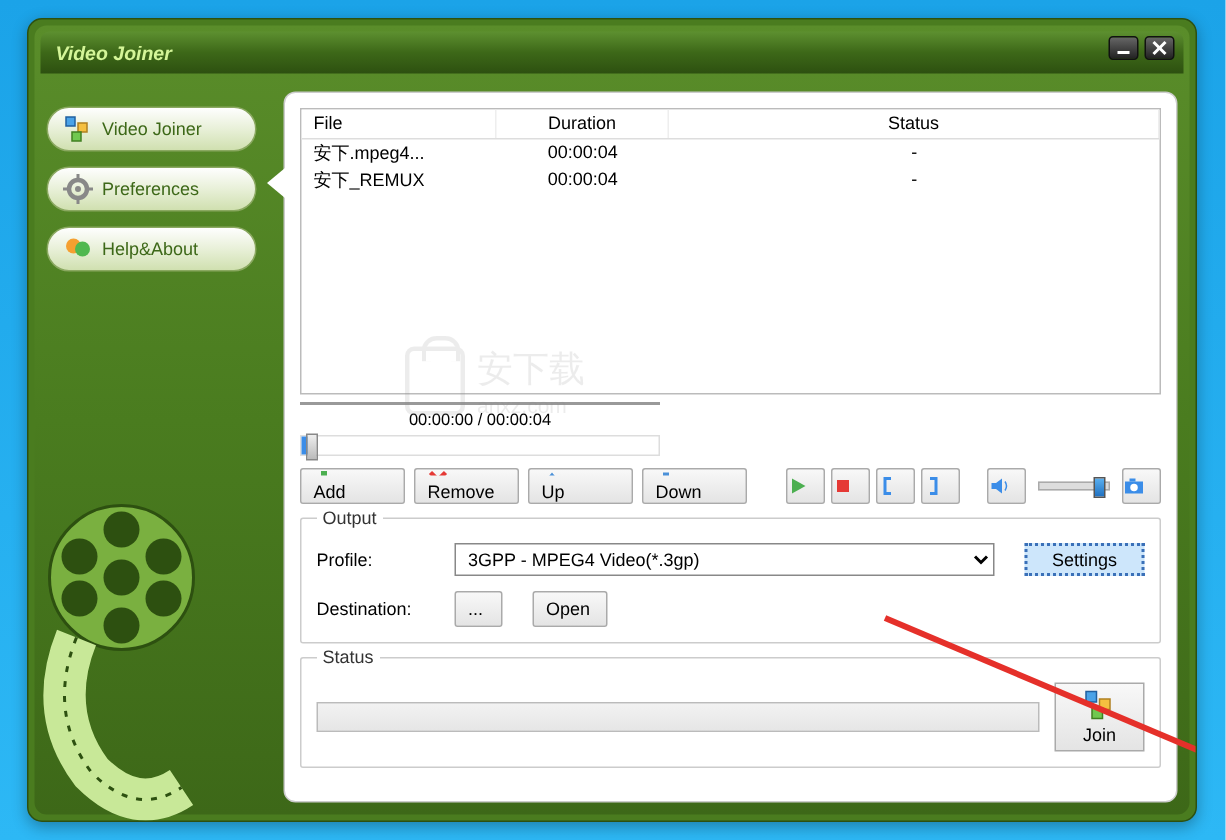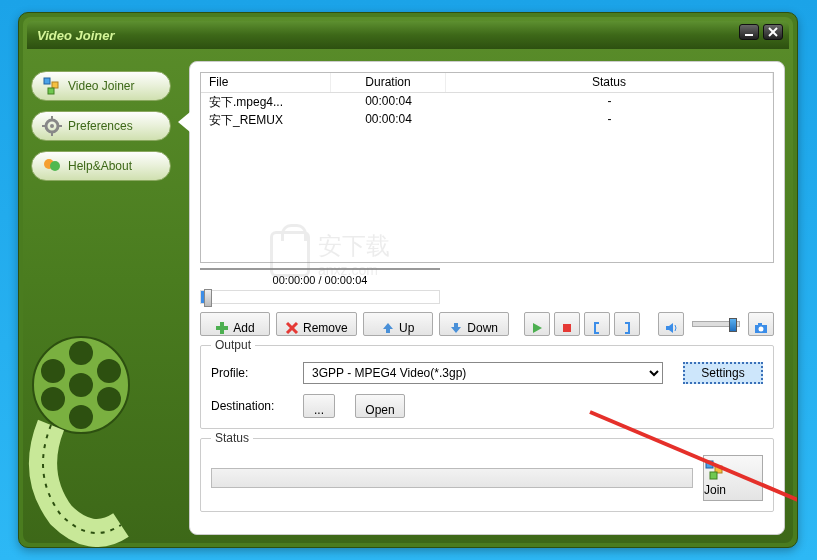--- a/index.html
+++ b/index.html
@@ -38,21 +38,21 @@
   .fr-stat { flex: 1; text-align: center; }
   
   .preview-box { width: 240px; display: flex; flex-direction: column; }
   .preview-screen { flex: 1; background: #808080; border: 1px solid #999; }
   .preview-time { text-align: center; padding: 4px 0; font-size: 11px; }
   .preview-slider { height: 14px; background: #fff; border: 1px solid #ddd; position: relative; }
   .preview-slider-fill { position: absolute; left: 0; top: 0; bottom: 0; width: 6px; background: #3b8de8; }
   .preview-slider-thumb { position: absolute; left: 3px; top: -2px; width: 8px; height: 18px; background: linear-gradient(180deg,#eee,#bbb); border: 1px solid #888; }
   
   .actions-row { display: flex; gap: 6px; margin-top: 8px; }
-  .btn, .toolbtn { background: linear-gradient(180deg,#f8f8f8,#e4e4e4); border: 1px solid #aaa; border-radius: 2px; height: 24px; display: flex; align-items: flex-end; justify-content: center; gap: 4px; padding: 0 8px; cursor: pointer; font-size: 12px; }
+  .btn, .toolbtn { background: linear-gradient(180deg,#f8f8f8,#e4e4e4); border: 1px solid #aaa; border-radius: 2px; height: 24px; display: flex; align-items: flex-start; justify-content: center; gap: 4px; padding: 0 8px; cursor: pointer; font-size: 12px; flex-direction: column; }
   .btn { min-width: 70px; }
   .toolbtn { width: 26px; padding: 0; }
   .icon-svg { width: 14px; height: 14px; }
   
   .left-actions { display: flex; gap: 6px; flex: 1; }
   .right-actions { display: flex; gap: 4px; align-items: center; }
   .vol-slider { width: 48px; height: 6px; background: #ddd; border: 1px solid #aaa; position: relative; margin: 0 4px; }
   .vol-thumb { position: absolute; right: 2px; top: -4px; width: 8px; height: 14px; background: linear-gradient(180deg,#5ab0f0,#2070c0); border: 1px solid #555; }
   
   fieldset { border: 1px solid #ccc; border-radius: 2px; margin-top: 2px; padding: 10px 10px; }
@@ -61,21 +61,21 @@
   .form-row:last-child { margin-bottom: 0; }
   .form-row label { width: 72px; }
   select, input[type=text] { border: 1px solid #888; height: 22px; padding: 0 4px; background: #fff; font-size: 12px; }
   .sel-small { width: 90px; }
   .sel-wide { flex: 1; }
   .txt-dest { flex: 1; }
   .settings-btn { background: #cde6fb; border: 2px dotted #3a70b8; width: 80px; height: 22px; display:flex; align-items:center; justify-content:center; cursor:pointer; }
   
   .status-row { display: flex; gap: 10px; align-items: center; }
   .progress { flex: 1; height: 20px; background: linear-gradient(180deg,#f2f2f2,#e6e6e6); border: 1px solid #bbb; }
-  .join-btn { width: 60px; height: 46px; background: linear-gradient(180deg,#f8f8f8,#e4e4e4); border: 1px solid #aaa; display: flex; flex-direction: column; align-items: flex-start; justify-content: center; gap: 2px; cursor: pointer; }
+  .join-btn { width: 60px; height: 46px; background: linear-gradient(180deg,#f8f8f8,#e4e4e4); border: 1px solid #aaa; display: flex; flex-direction: column; align-items: center; justify-content: center; gap: 2px; cursor: pointer; }
   .join-btn .icon { width: 22px; height: 22px; }
   
   .red-arrow { position: absolute; pointer-events: none; }
   
   .watermark { position: absolute; left: 270px; top: 230px; opacity: 0.15; color: #888; font-size: 20px; display: flex; align-items: center; gap: 8px; pointer-events: none; }
   .watermark .bag { width: 40px; height: 46px; border: 3px solid #888; border-radius: 6px; position: relative; }
   .watermark .bag::before { content:""; position:absolute; top:-10px; left:8px; width:20px; height:14px; border:3px solid #888; border-bottom:none; border-radius:10px 10px 0 0; }
 </style>
 </head>
 <body>

